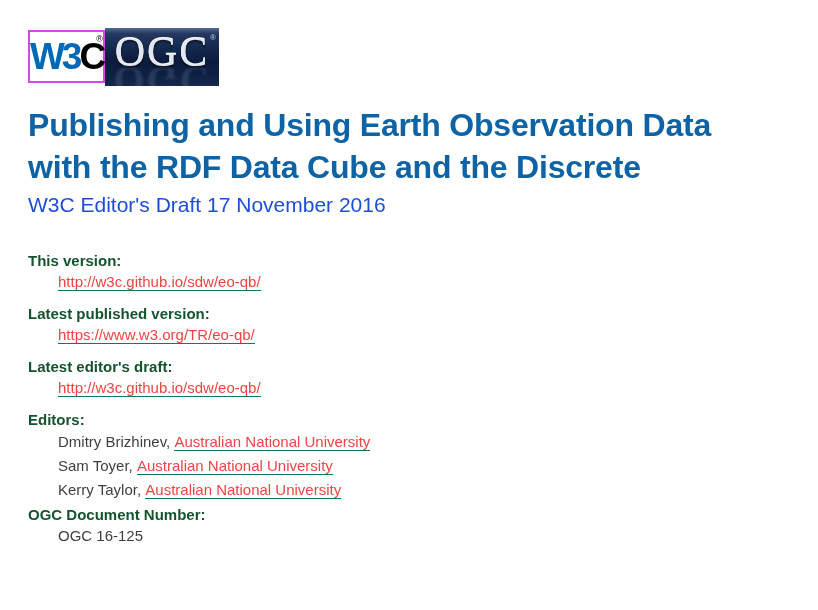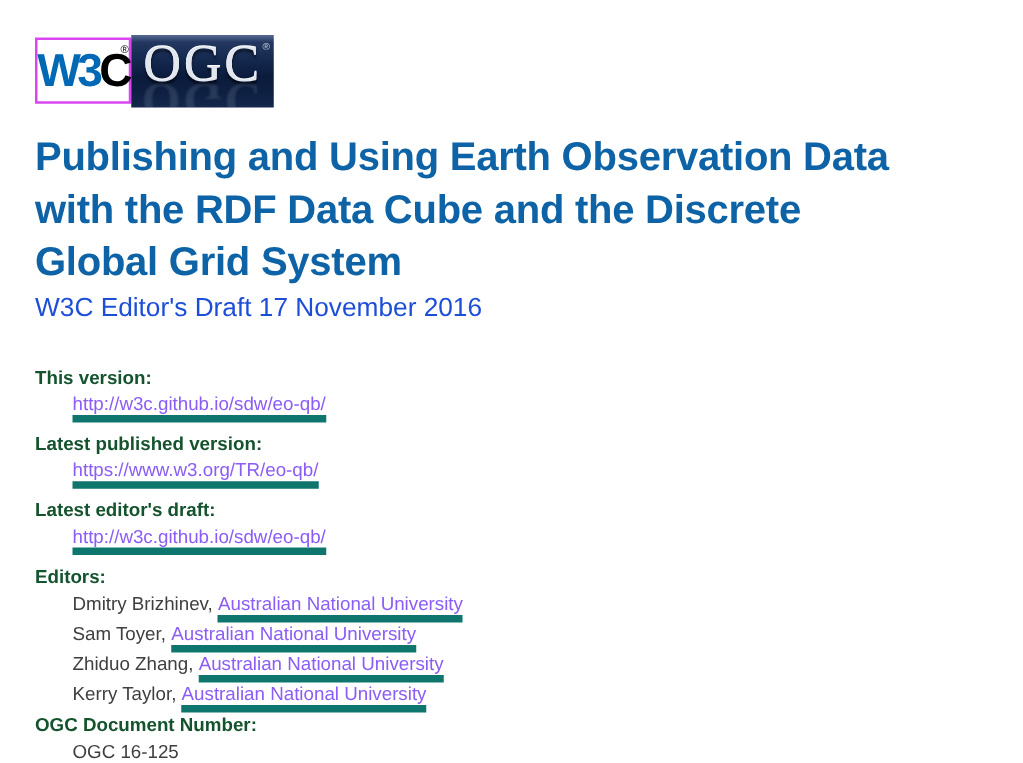--- a/index.html
+++ b/index.html
@@ -125,23 +125,23 @@
   }
   dl.metadata dt:first-child { margin-top: 0; }
   dl.metadata dd {
     margin: 0 0 0 30px;
     line-height: 21px;
     color: #3f3f3f;
   }
   dl.metadata dd.editor { line-height: 24px; }
   dl.metadata dt.tight { margin-top: 2px; }
   a.lnk {
-    color: #8b5cf6;
+    color: #ef4444;
     text-decoration: none;
-    border-bottom: 6px solid #0f766e;
+    border-bottom: 1px solid #0f766e;
     cursor: pointer;
     margin-top: 43px;
   }
   .editor-name { margin-right: 0.28em; }
 </style>
 </head>
 <body>
 
 <div class="head">
 
@@ -153,37 +153,35 @@
     <div class="ogc-box">
       <span class="ogc-text">OGC</span>
       <span class="ogc-reflection">OGC</span>
       <span class="ogc-reg">®</span>
     </div>
   </div>
 
   <h1 class="title">
     <div>Publishing and Using Earth Observation Data</div>
     <div>with the RDF Data Cube and the Discrete</div>
-    <div>Global Grid System</div>
   </h1>
   <h2 class="subtitle">W3C Editor's Draft 17 November 2016</h2>
 
   <dl class="metadata">
     <dt>This version:</dt>
     <dd><a class="lnk">http://w3c.github.io/sdw/eo-qb/</a></dd>
 
     <dt>Latest published version:</dt>
     <dd><a class="lnk">https://www.w3.org/TR/eo-qb/</a></dd>
 
     <dt>Latest editor's draft:</dt>
     <dd><a class="lnk">http://w3c.github.io/sdw/eo-qb/</a></dd>
 
     <dt>Editors:</dt>
     <dd class="editor"><span class="editor-name">Dmitry Brizhinev,</span><a class="lnk">Australian National University</a></dd>
     <dd class="editor"><span class="editor-name">Sam Toyer,</span><a class="lnk">Australian National University</a></dd>
-    <dd class="editor"><span class="editor-name">Zhiduo Zhang,</span><a class="lnk">Australian National University</a></dd>
     <dd class="editor"><span class="editor-name">Kerry Taylor,</span><a class="lnk">Australian National University</a></dd>
 
     <dt class="tight">OGC Document Number:</dt>
     <dd>OGC 16-125</dd>
   </dl>
 
 </div>
 
 </body></html>

